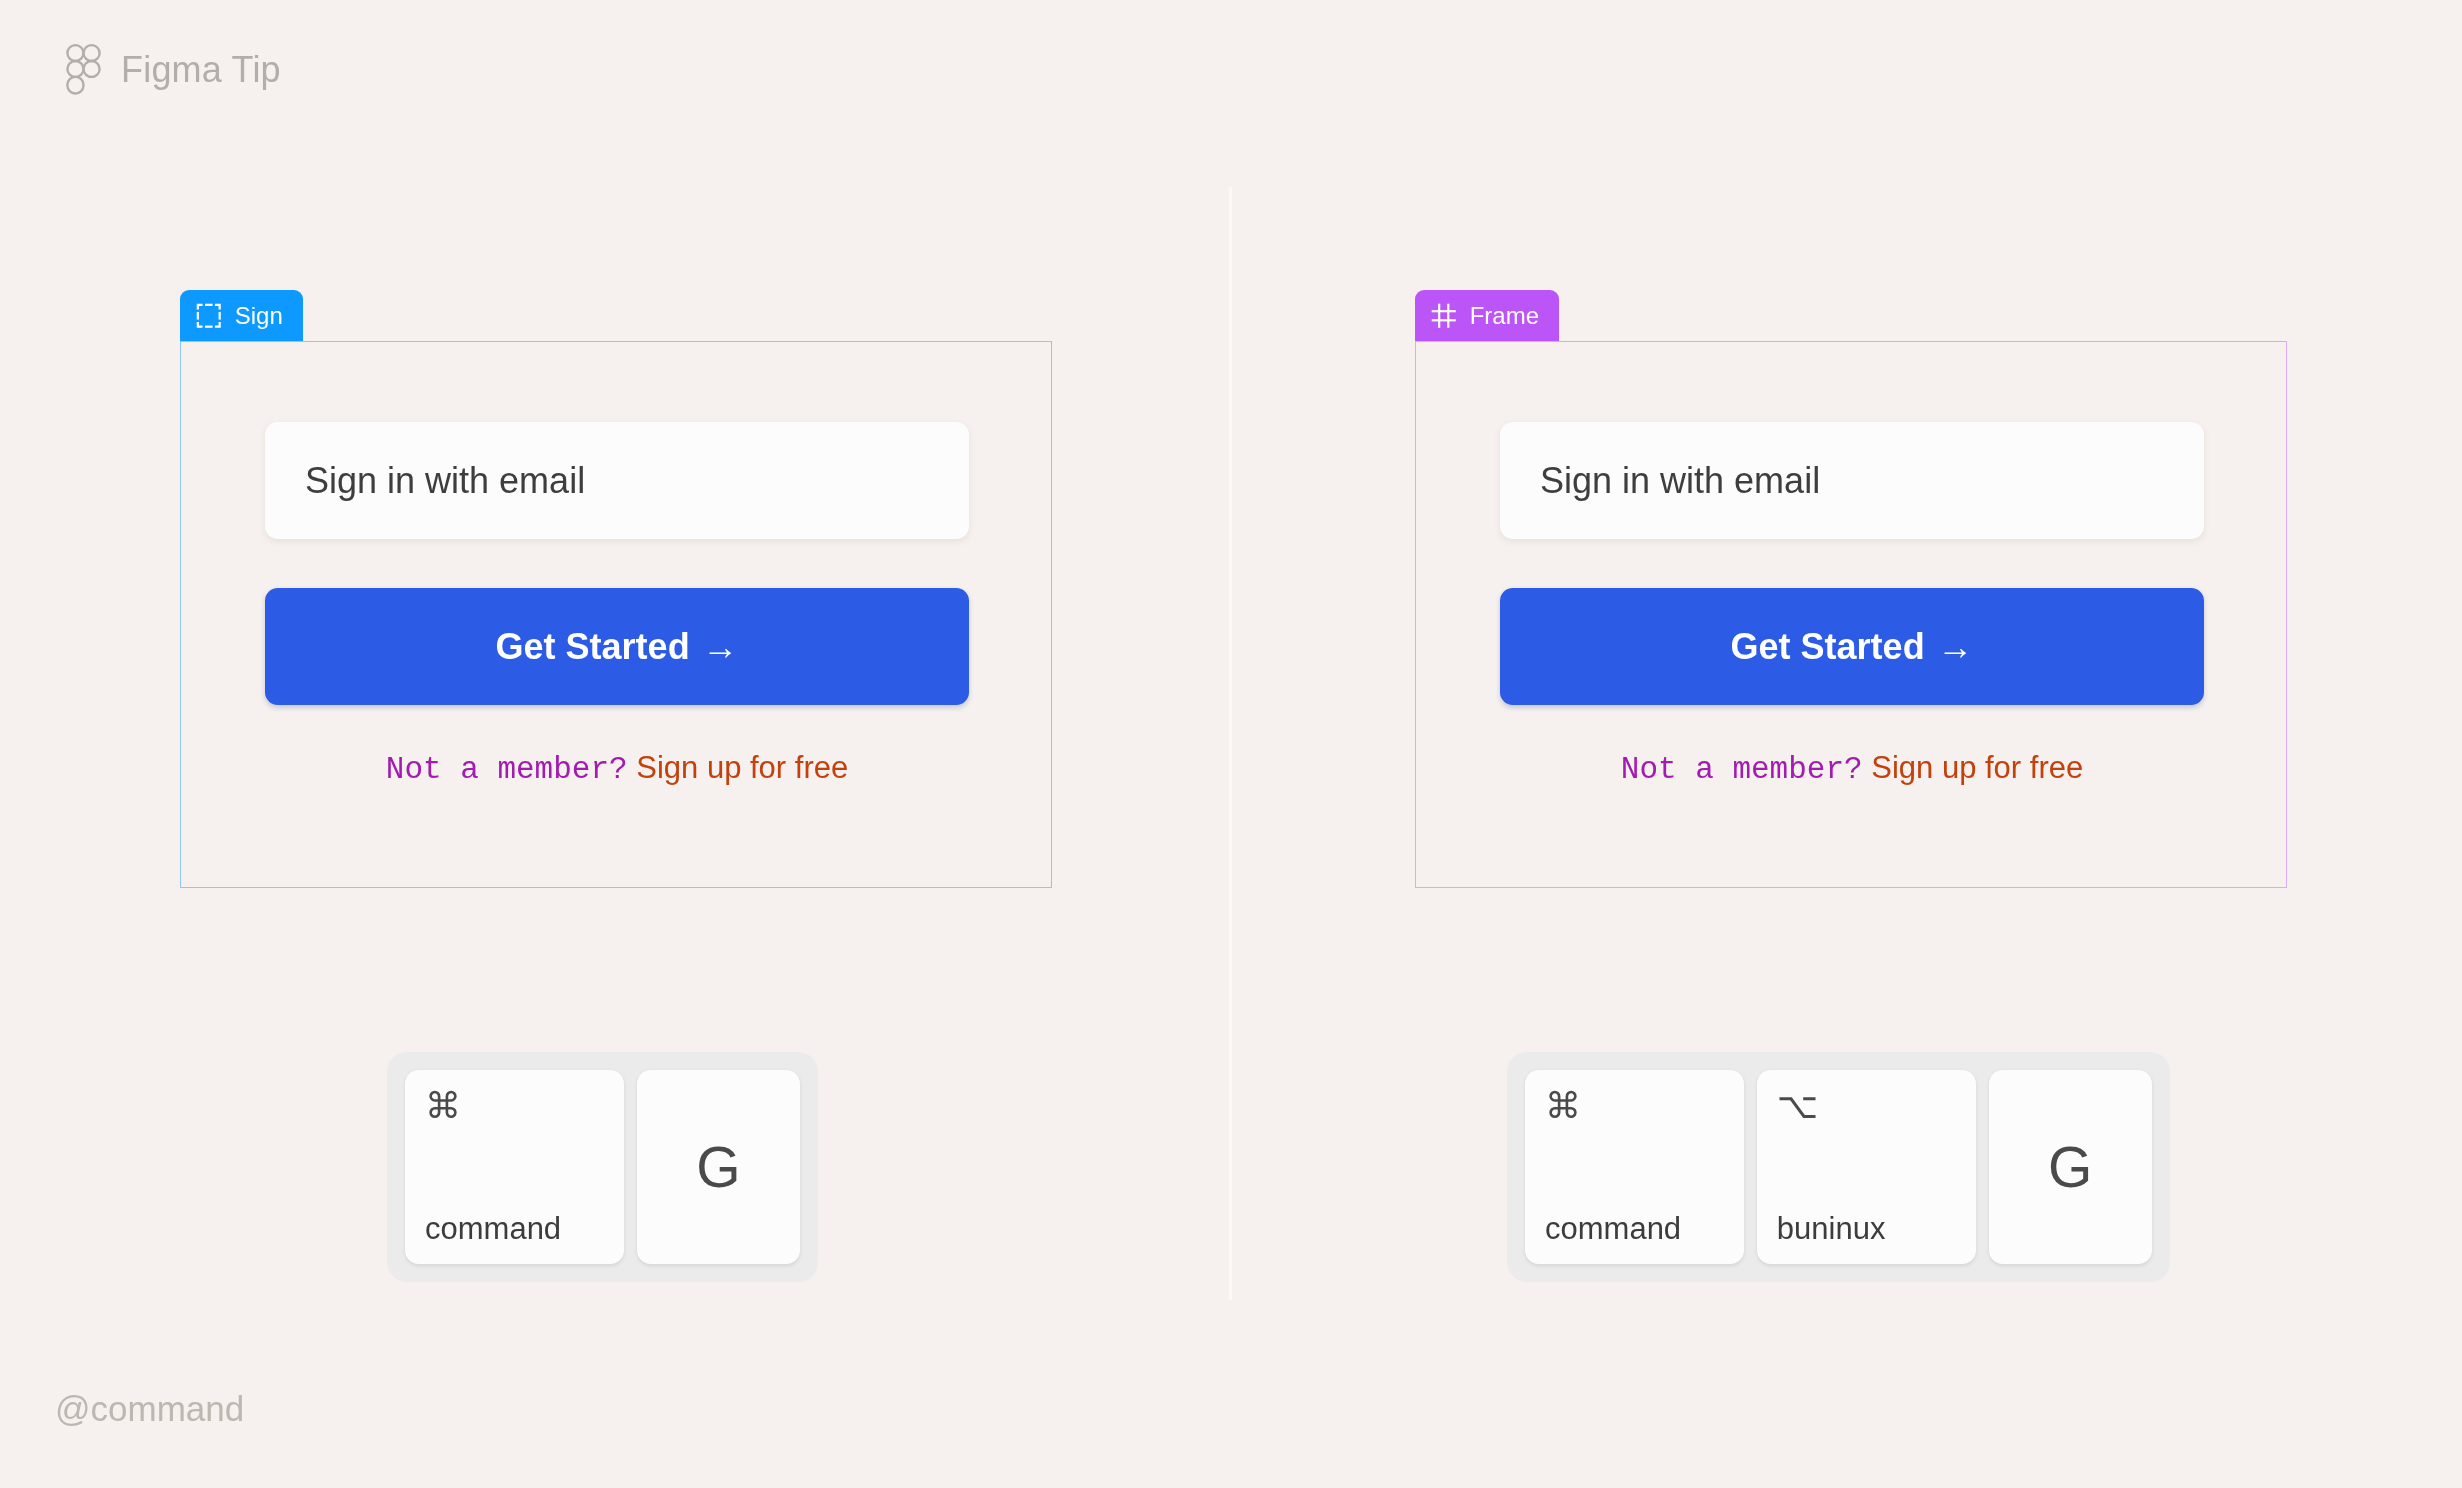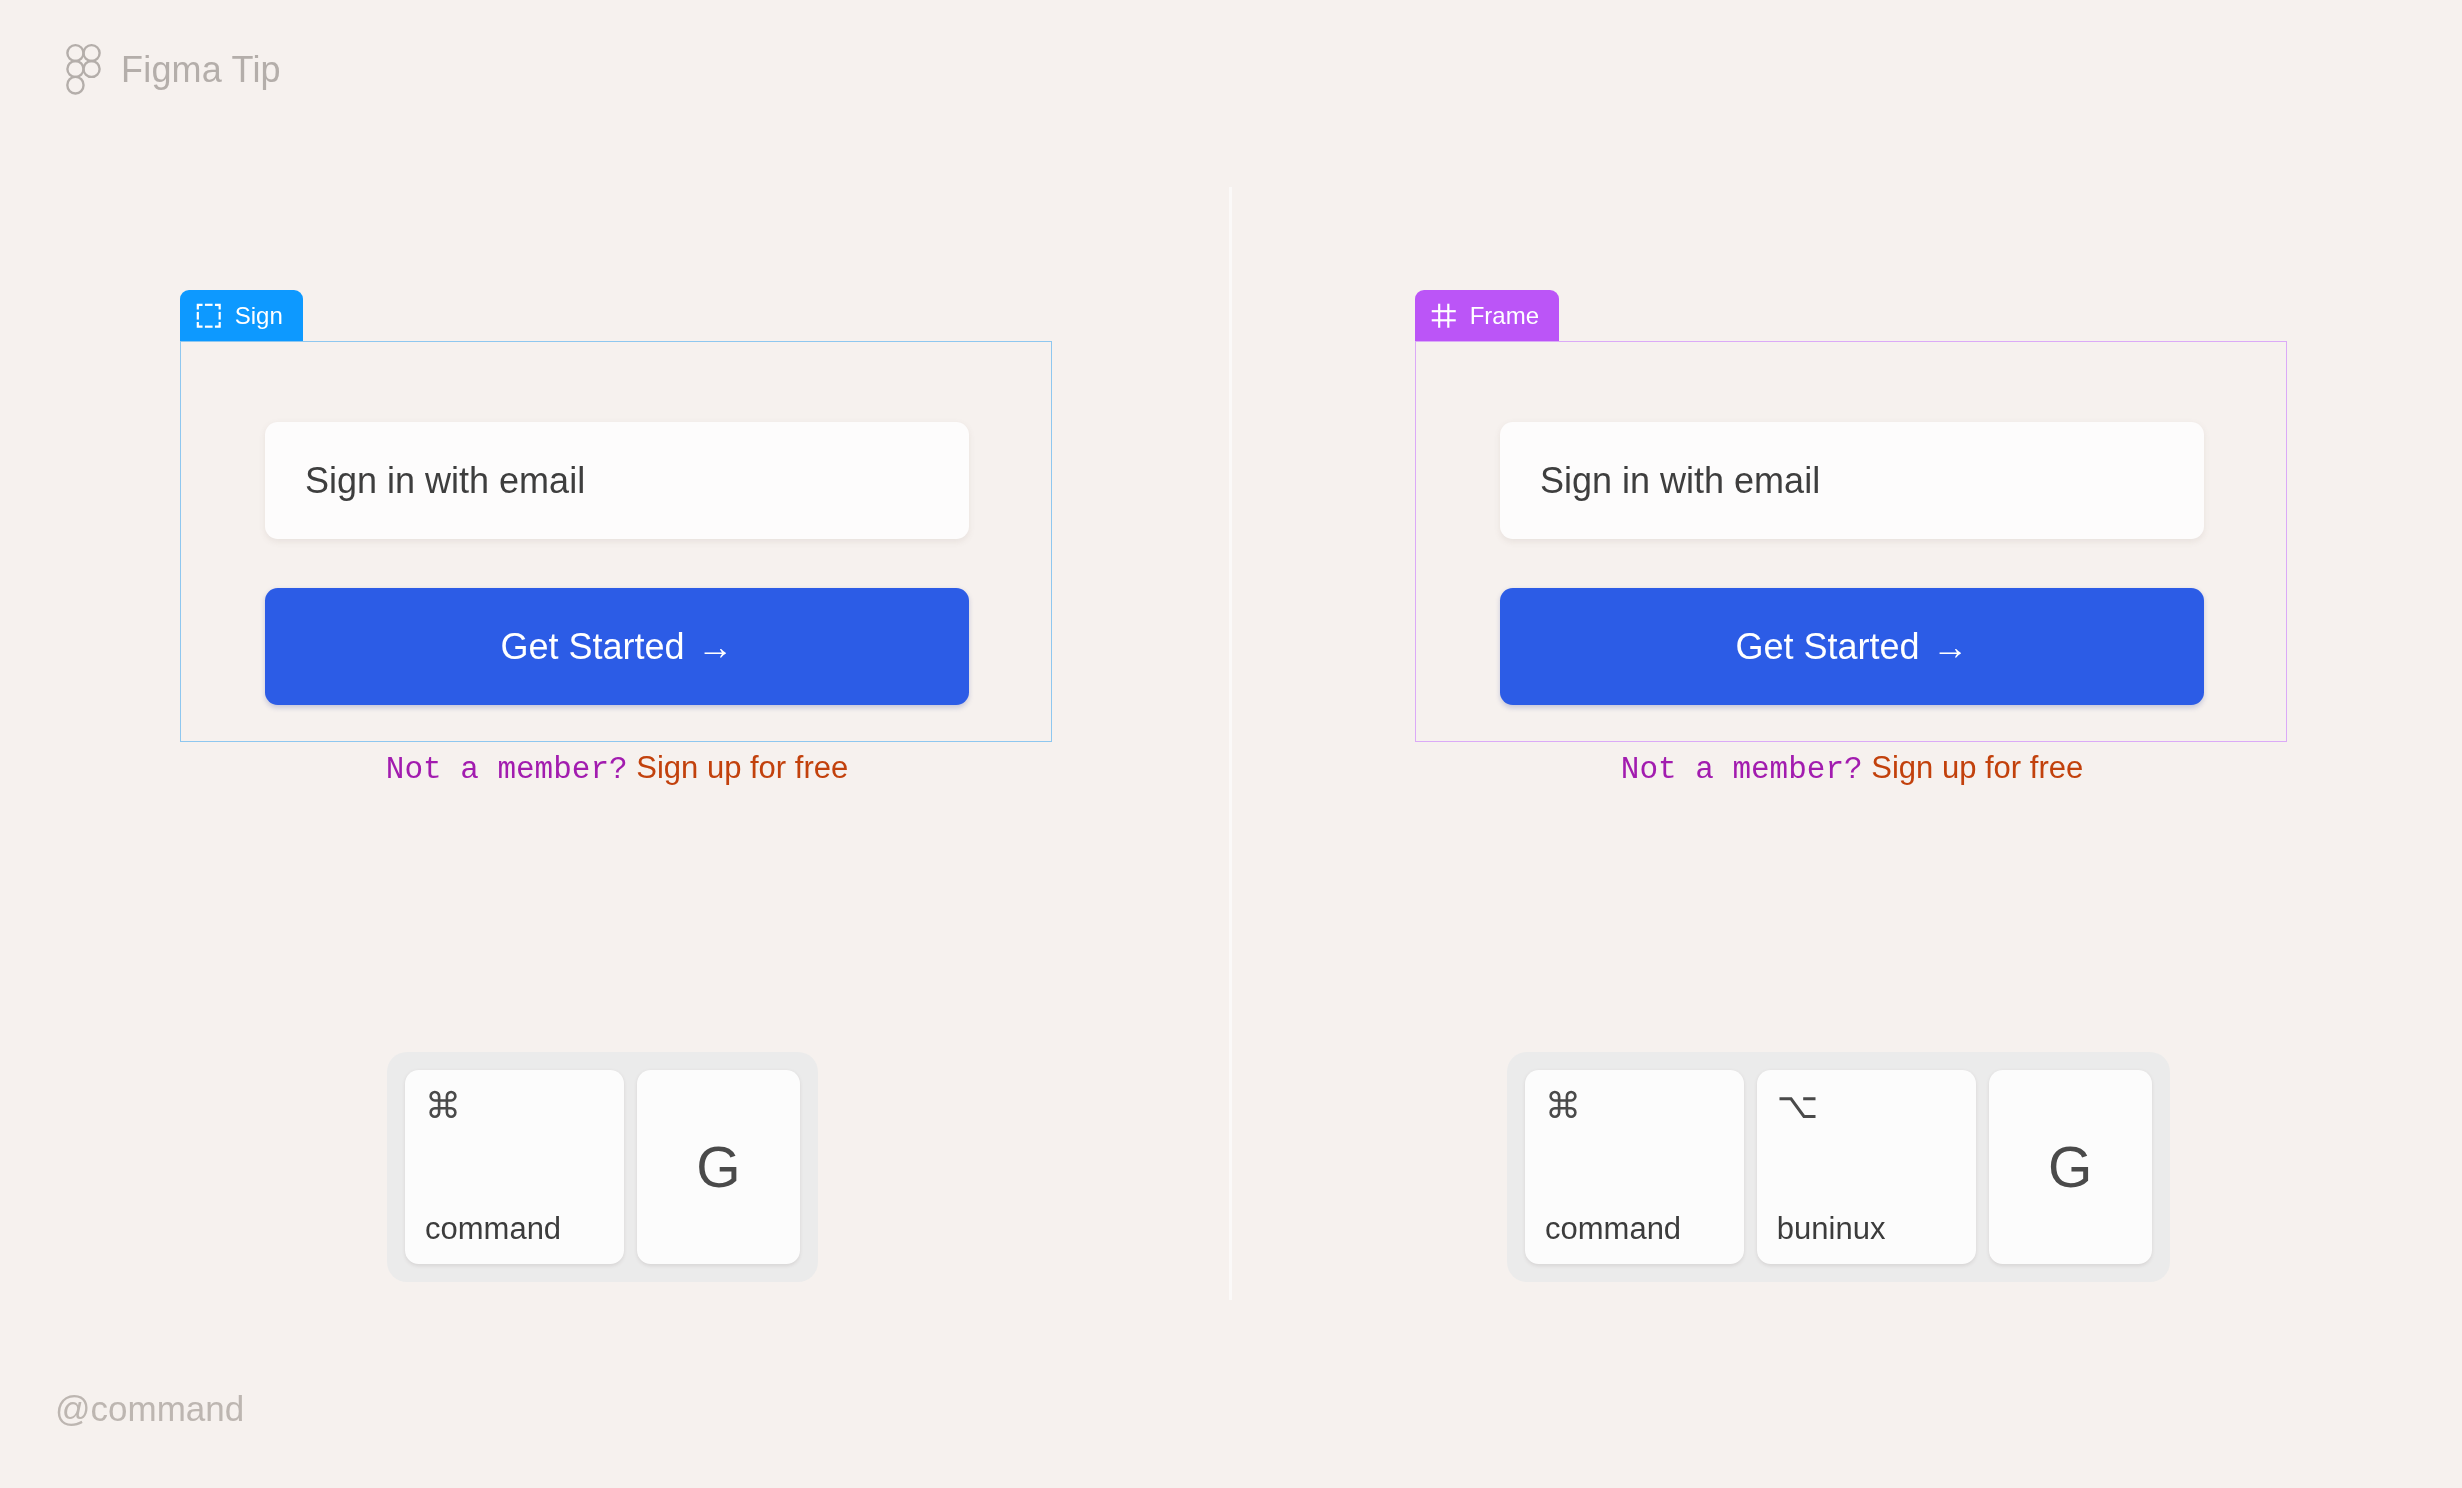--- a/index.html
+++ b/index.html
@@ -71,21 +71,21 @@
     position: relative;
     left: 0;
   }
   .badge-group { background: #0d99ff; }
   .badge-frame { background: #bb55f7; justify-content: space-between; }
   .badge-icon { width: 25.5px; height: 25.5px; display: block; }
 
   
   .card {
     width: 872px;
-    height: 401px;
+    height: 547px;
     border: 1.8px solid #8ec7ef;
     background: transparent;
     position: relative;
   }
   .card-frame { border-color: #dbaaf7; }
 
   .card-inner {
     position: absolute;
     left: 84px;
     top: 80px;
@@ -119,21 +119,21 @@
     border: none;
     display: flex;
     align-items: center;
     justify-content: center;
     gap: 12.8px;
     box-shadow: 0 2.7px 5.5px rgba(40,60,150,0.22);
     cursor: pointer;
   }
   .cta-label {
     font-size: 36px;
-    font-weight: 400;
+    font-weight: 700;
     color: #ffffff;
     line-height: 1;
   }
   .cta-arrow {
     font-size: 36px;
     font-weight: 700;
     color: #ffffff;
     line-height: 1;
   }
 

